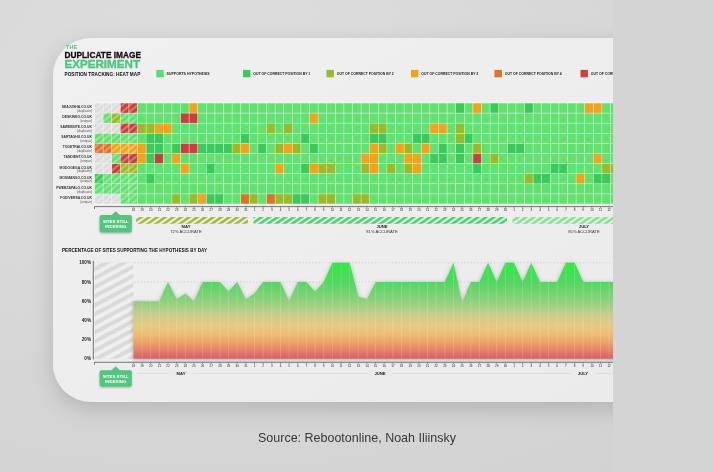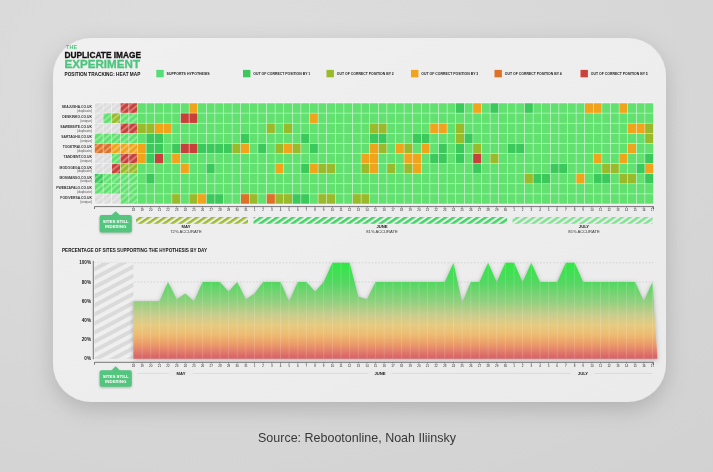--- a/index.html
+++ b/index.html
@@ -1,15 +1,15 @@
 <!DOCTYPE html>
 <html><head><meta charset="utf-8"><title>Duplicate Image Experiment</title>
 <style>
 html,body{margin:0;padding:0;background:#d4d4d4;font-family:"Liberation Sans",sans-serif;}
-#wrap{width:713px;height:472px;overflow:hidden;position:relative;}
+#wrap{width:613px;height:472px;overflow:hidden;position:relative;}
 </style></head>
 <body>
 <div id="wrap"><svg width="713" height="472" viewBox="0 0 713 472" font-family="'Liberation Sans',sans-serif">
 <defs>
 <radialGradient id="bg" cx="30%" cy="18%" r="110%">
  <stop offset="0" stop-color="#dedede"></stop>
           <stop offset="0.55" stop-color="#d7d7d7"></stop>
           <stop offset="1" stop-color="#d1d1d1"></stop>
 </radialGradient>
 <linearGradient id="cardg" x1="0" y1="0" x2="1" y2="1">

